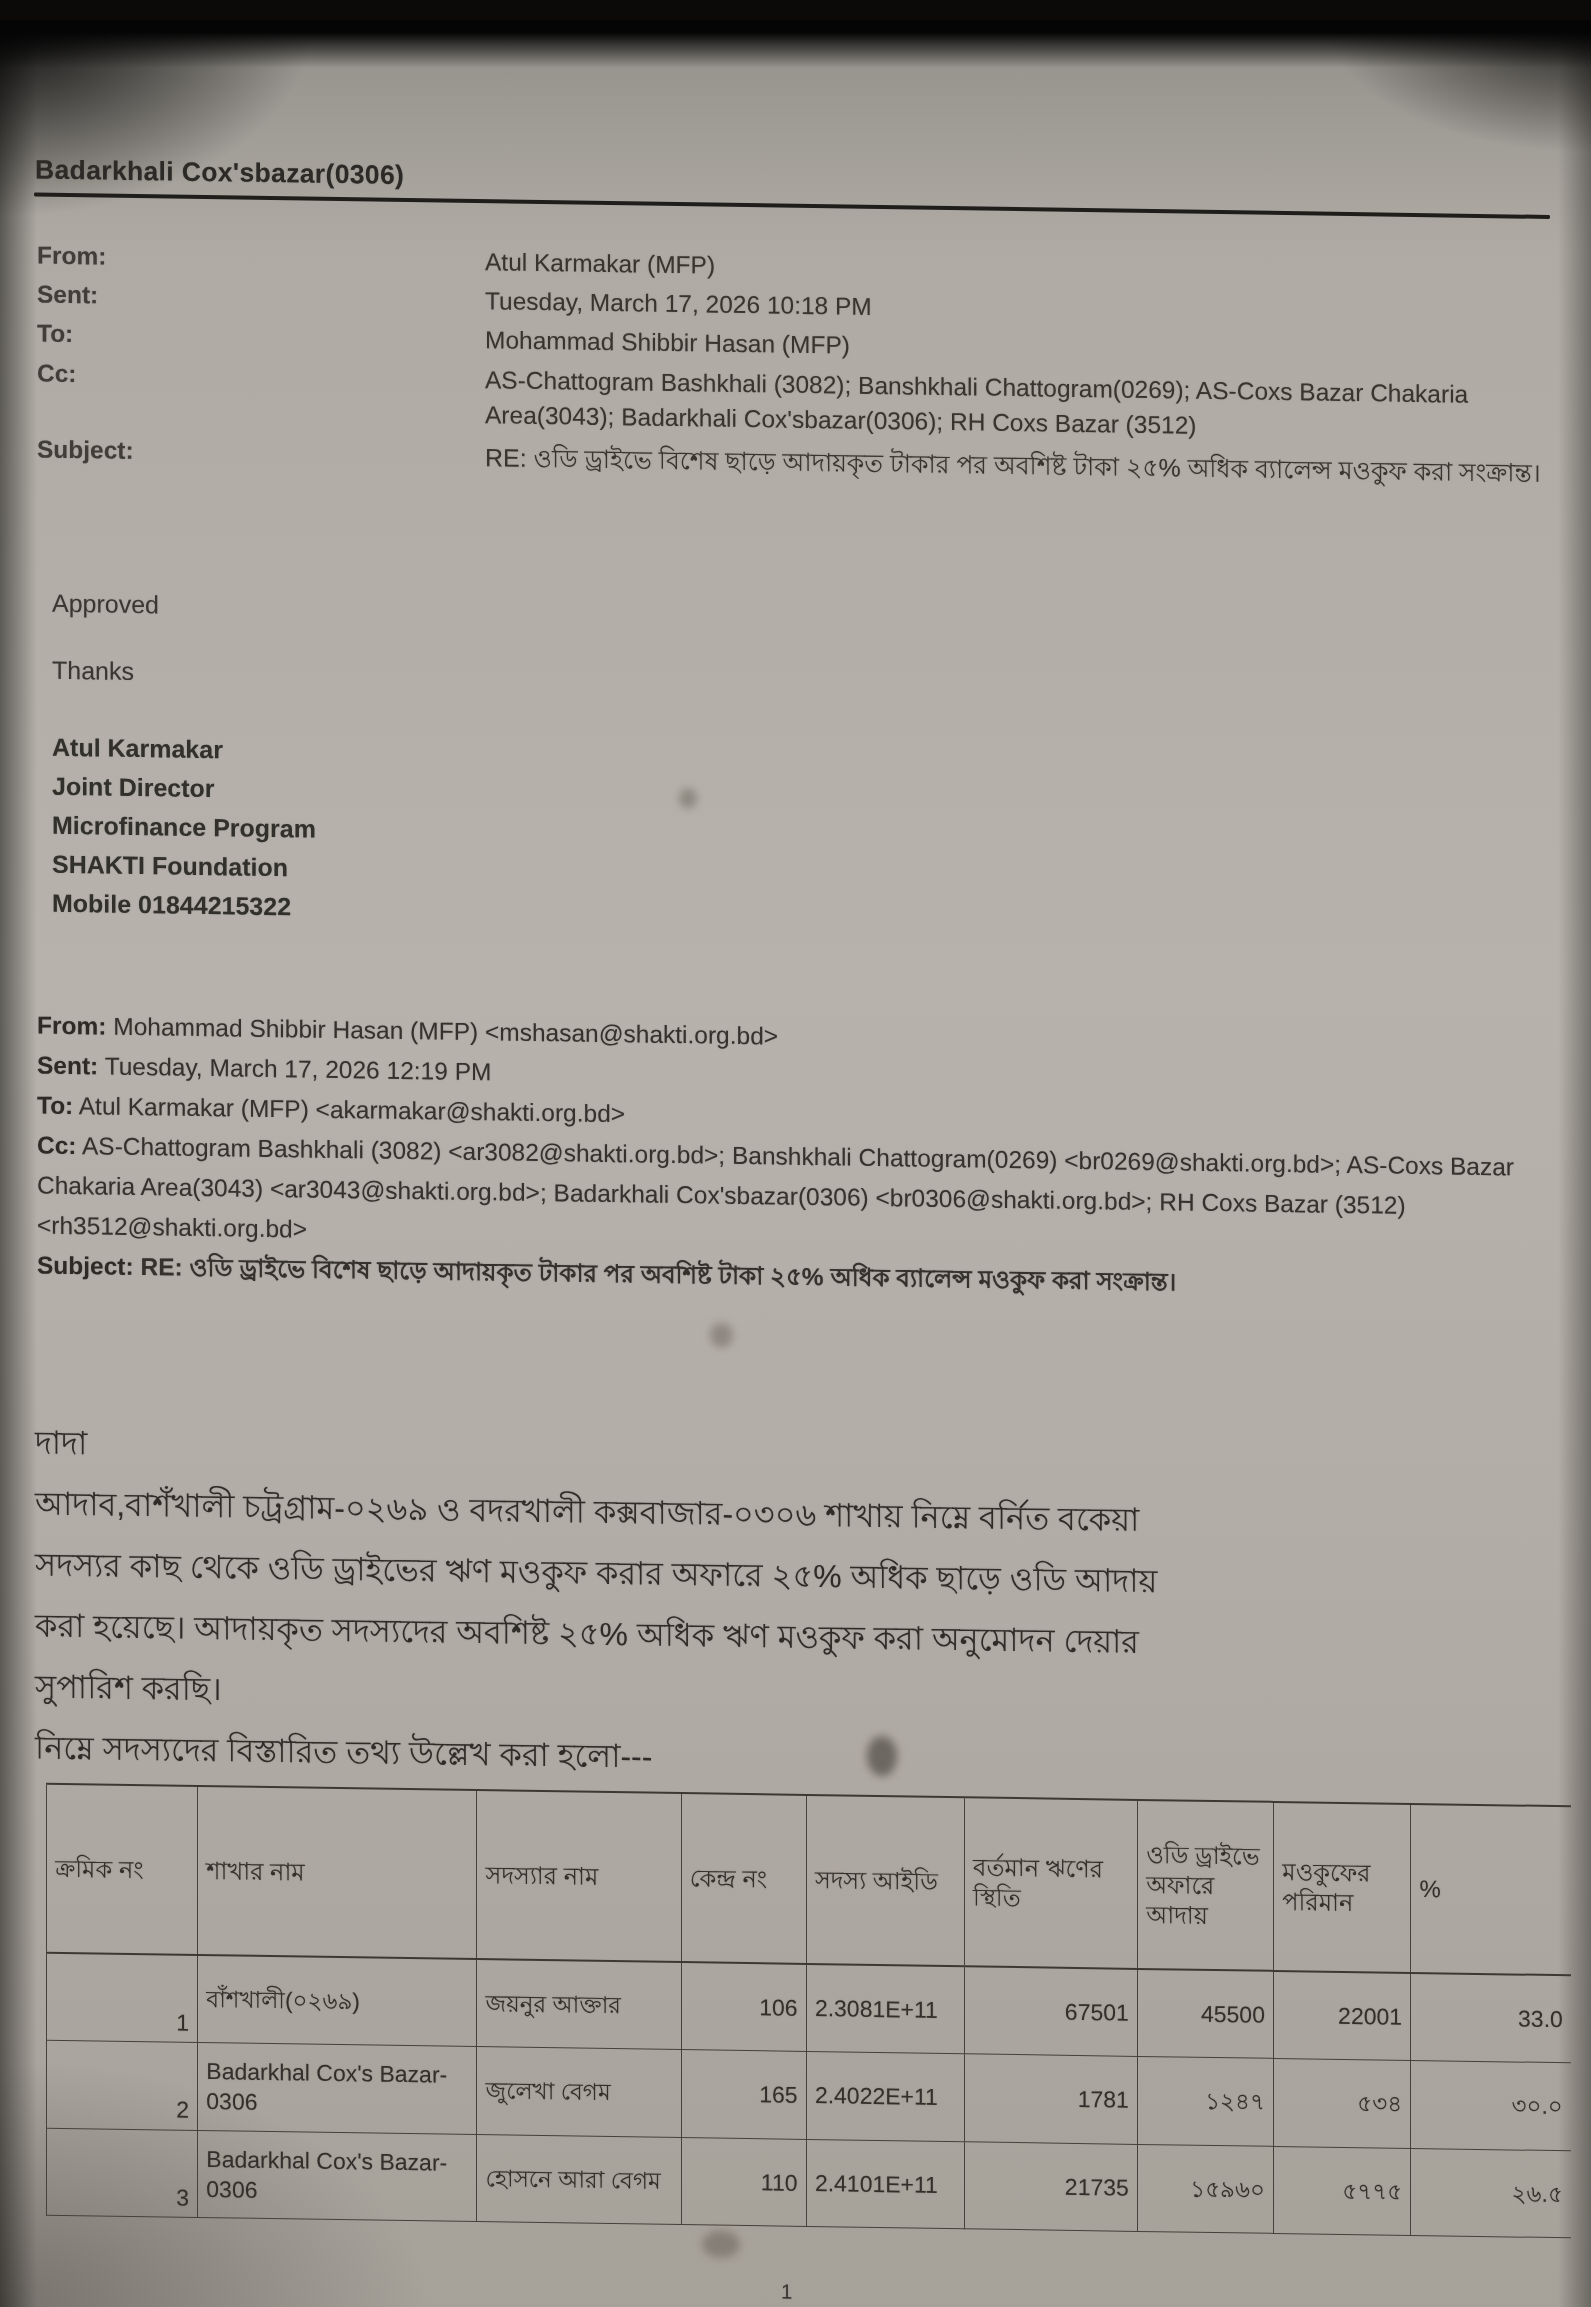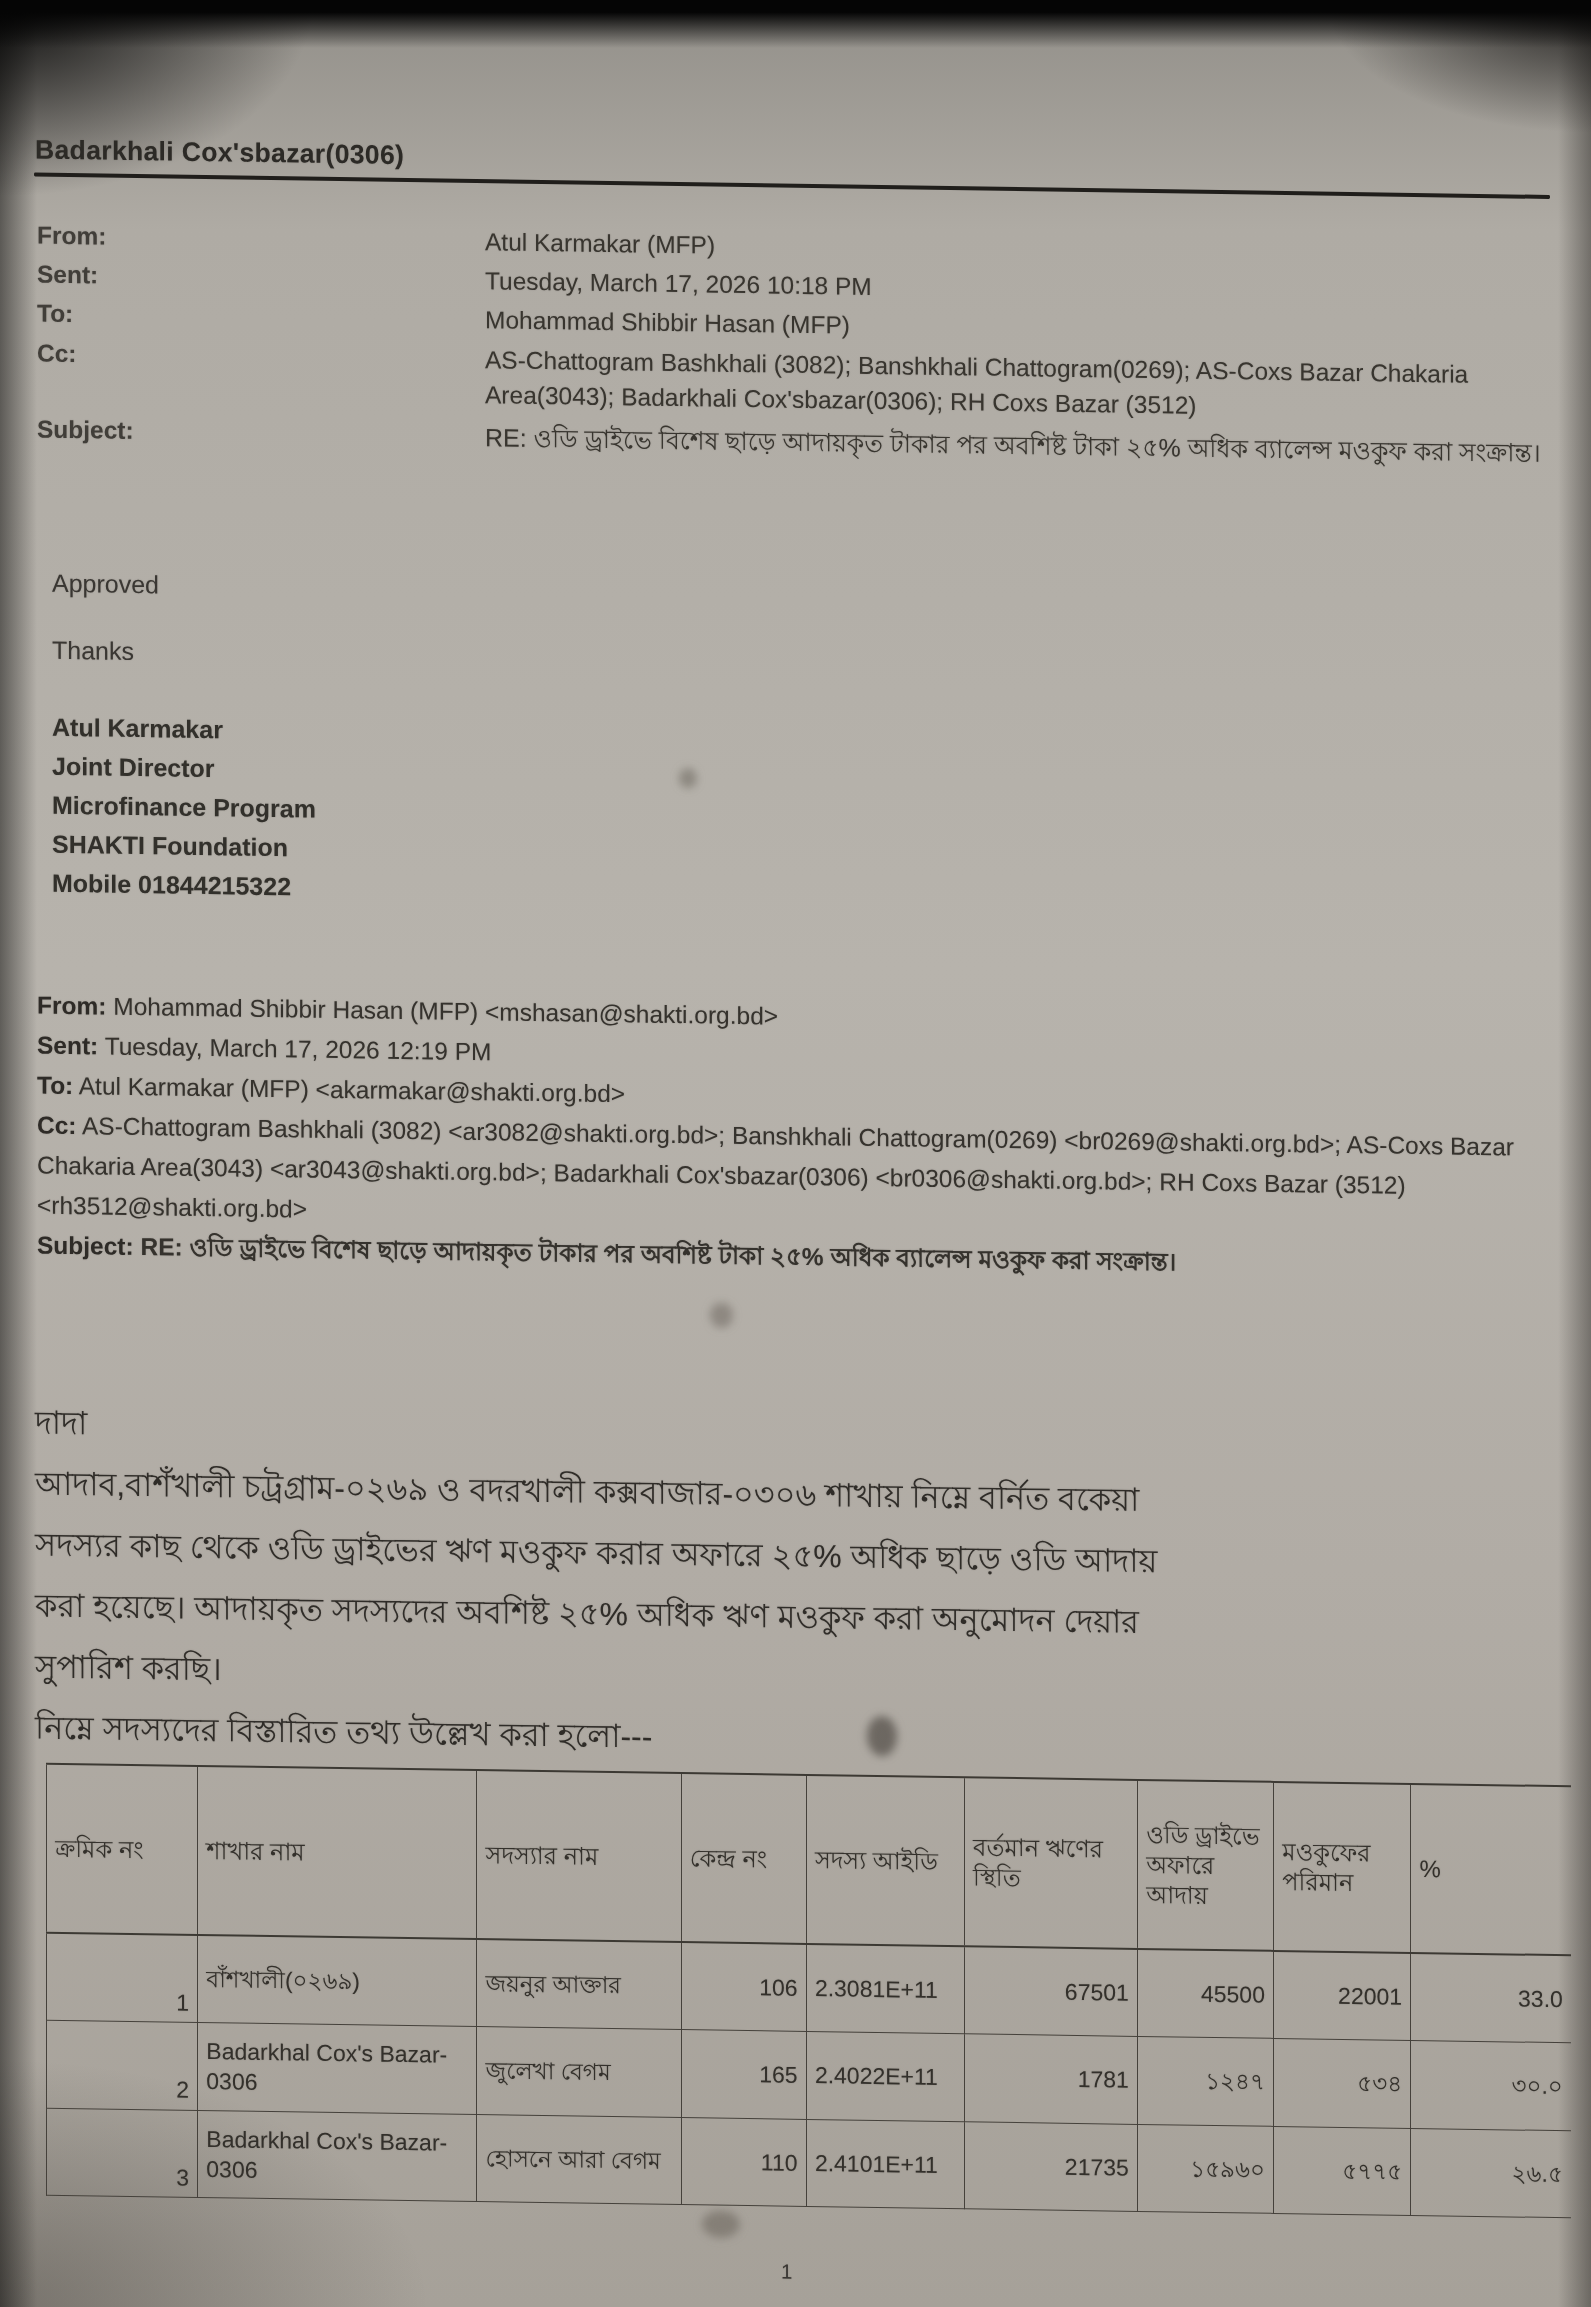--- a/index.html
+++ b/index.html
@@ -11,20 +11,21 @@
   .photo{
     position:absolute;inset:0;
     background:
       linear-gradient(180deg, rgba(5,5,5,1) 0px, rgba(5,5,5,1) 12.3px, rgba(5,5,5,0) 48px),
       radial-gradient(ellipse 436px 273px at 0% 0%, rgba(4,4,4,.97) 0%, rgba(4,4,4,0) 72%),
       radial-gradient(ellipse 354px 177px at 100% 0%, rgba(10,9,8,.85) 0%, rgba(10,9,8,0) 75%),
       linear-gradient(90deg, rgba(8,8,7,.5) 0px, rgba(8,8,7,0) 37px),
       linear-gradient(270deg, rgba(20,18,16,.4) 0px, rgba(20,18,16,0) 33px),
       radial-gradient(ellipse 613px 354px at 0% 100%, rgba(30,27,23,.35) 0%, rgba(30,27,23,0) 70%),
       linear-gradient(180deg, #928f89 0%, #afaba4 10%, #b7b3ac 42%, #b1aca5 68%, #a6a199 100%);
+    margin-top: 20px;
   }
   .content{
     position:absolute;inset:0;
     transform:skewY(0.85deg);transform-origin:0 0;
     color:#363330;
     text-shadow:0 0 1.4px rgba(60,56,50,.30);
   }
   .title{
     position:absolute;left:35px;top:134px;margin:0;
     font-size:26.6px;font-weight:bold;color:#2c2a26;letter-spacing:0.3px;

